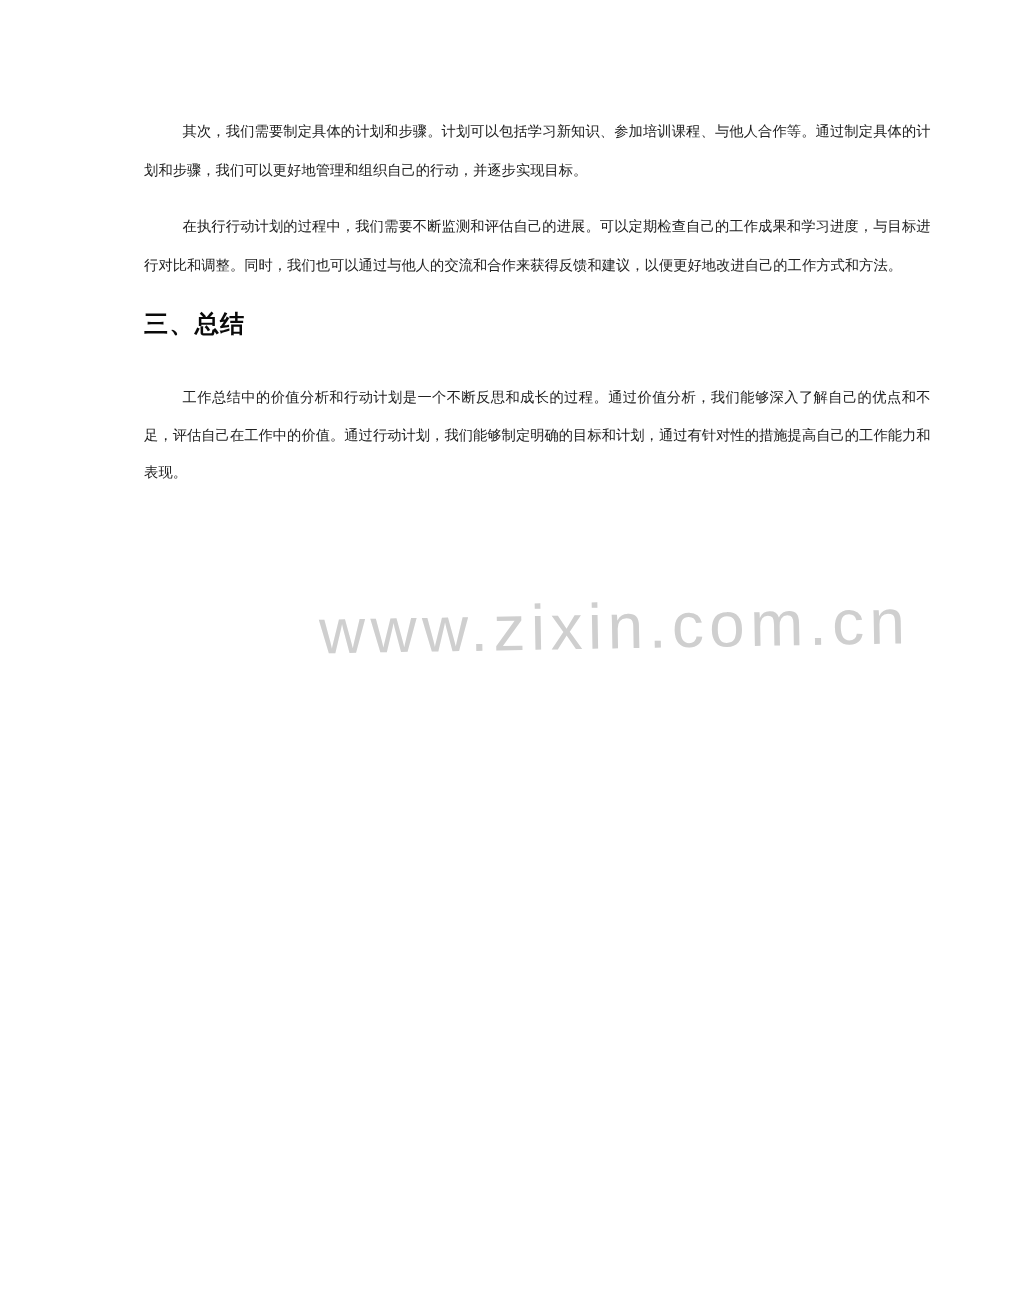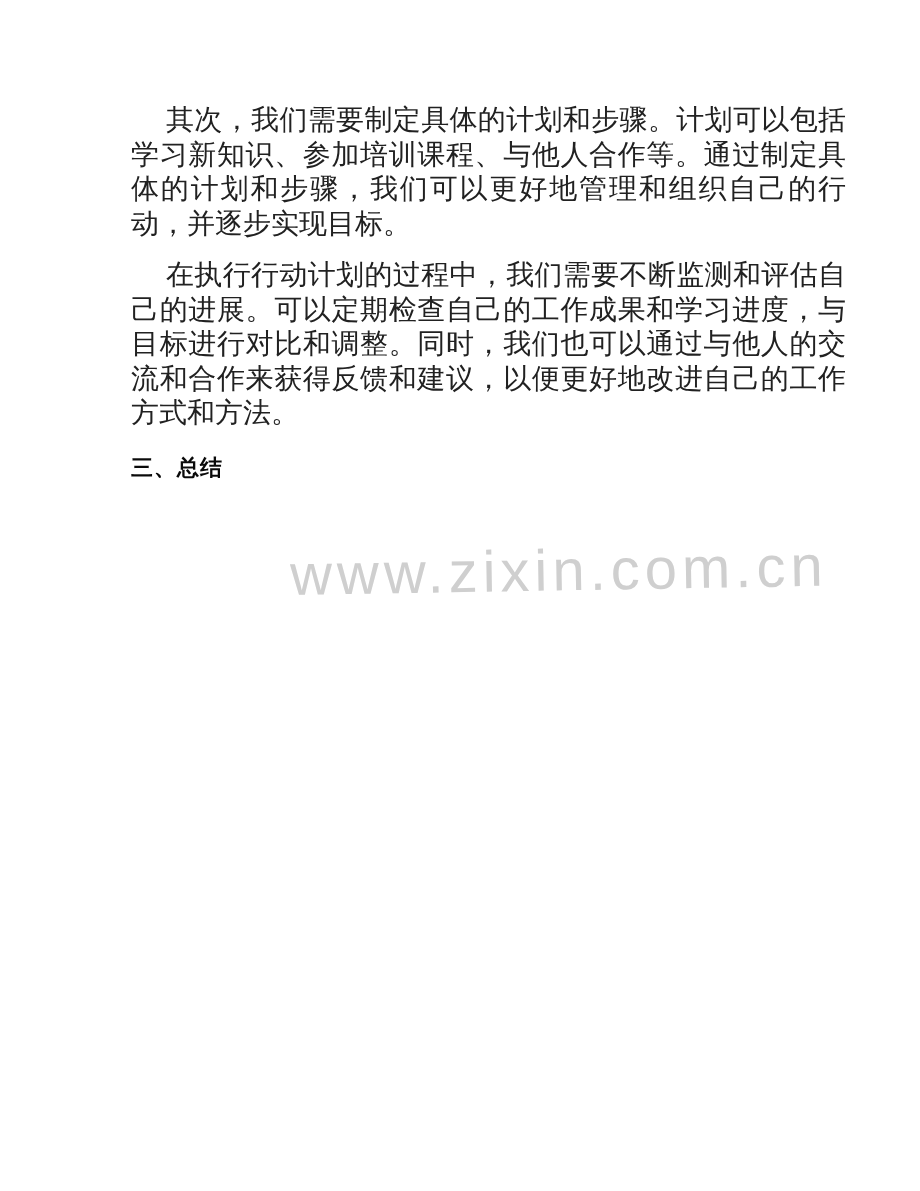--- a/index.html
+++ b/index.html
@@ -15,21 +15,21 @@
     overflow: hidden;
     font-family: "Liberation Serif", "DejaVu Serif", serif;
   }
   .content {
     position: relative;
     z-index: 1;
     padding: 103px 74px 0 131px; 
   }
   .para {
     margin: 0 0 17px 0;
-    font-size: 28px;
+    font-size: 13px;
     line-height: 34.5px;
     color: #212121;
     text-align: justify;
     text-indent: 35px;
     word-break: break-all;
   }
   .heading {
     margin: 22px 0 34px 0;
     font-family: "Liberation Sans", "DejaVu Sans", sans-serif;
     font-size: 22px;
@@ -63,16 +63,17 @@
   <div class="watermark">www.zixin.com.cn</div>
 
   <div class="content">
 
     <p class="para">其次，我们需要制定具体的计划和步骤。计划可以包括学习新知识、参加培训课程、与他人合作等。通过制定具体的计划和步骤，我们可以更好地管理和组织自己的行动，并逐步实现目标。</p>
 
     <p class="para">在执行行动计划的过程中，我们需要不断监测和评估自己的进展。可以定期检查自己的工作成果和学习进度，与目标进行对比和调整。同时，我们也可以通过与他人的交流和合作来获得反馈和建议，以便更好地改进自己的工作方式和方法。</p>
 
     <h2 class="heading">三、总结</h2>
 
+    <p class="para">工作总结中的价值分析和行动计划是一个不断反思和成长的过程。通过价值分析，我们能够深入了解自己的优点和不足，评估自己在工作中的价值。通过行动计划，我们能够制定明确的目标和计划，通过有针对性的措施提高自己的工作能力和表现。</p>
 
 
   </div>
 </div>
 
 </body></html>

